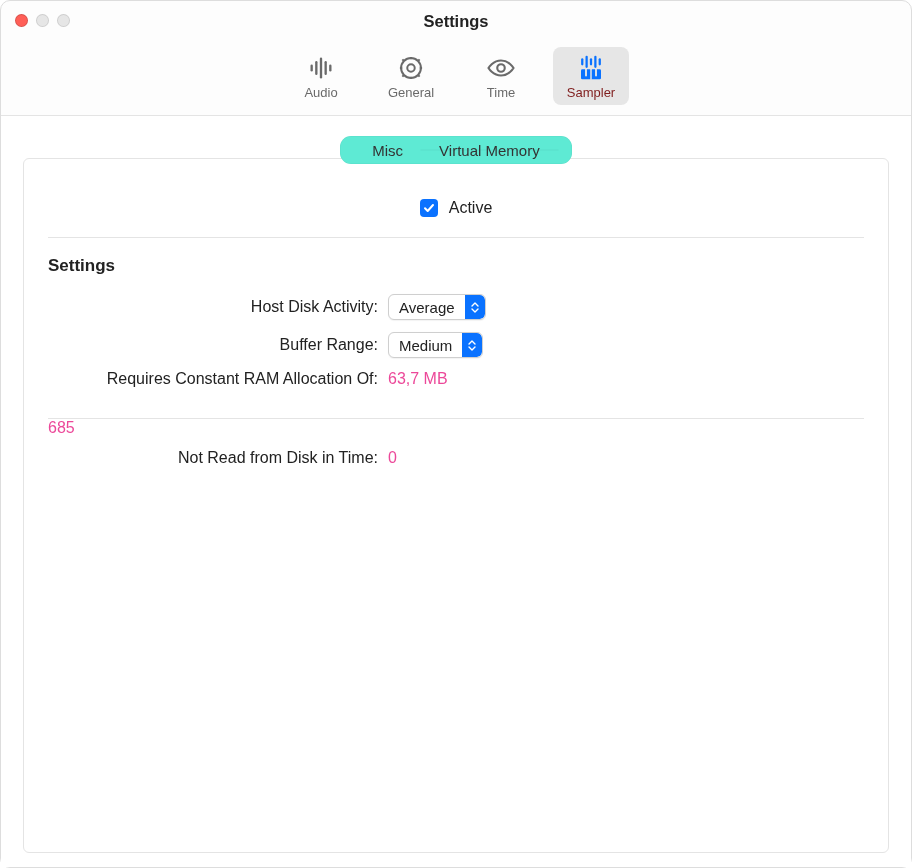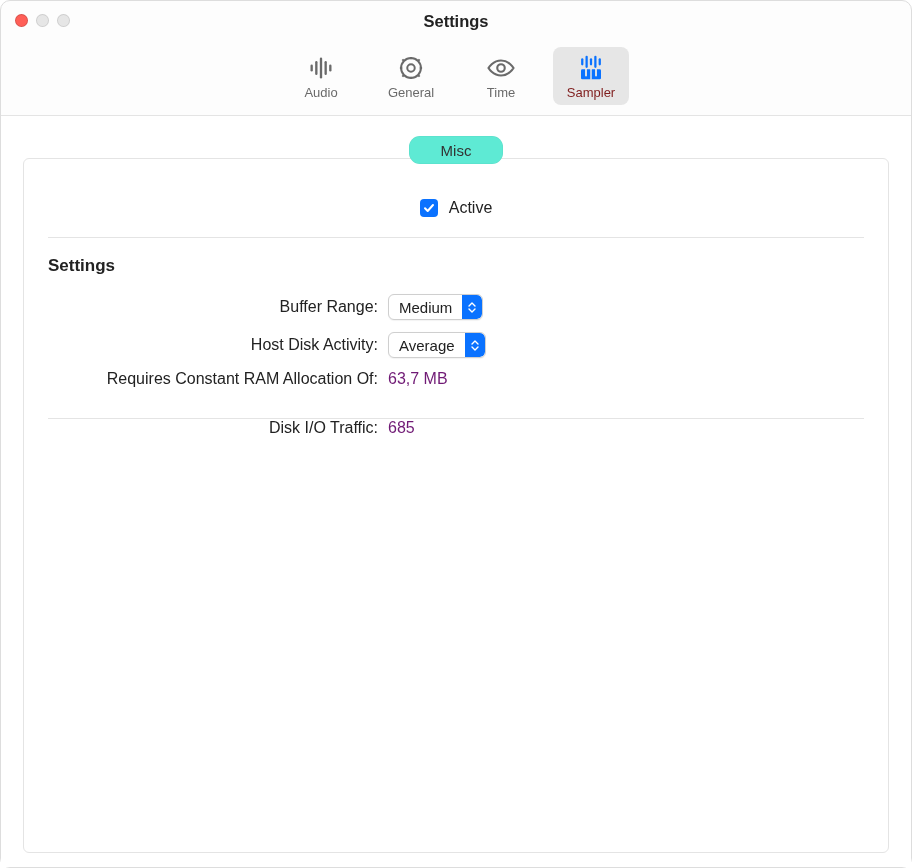--- a/index.html
+++ b/index.html
@@ -157,21 +157,21 @@
     }
     .form-label {
       width: 340px;
       text-align: right;
       font-size: 16px;
       color: #222;
       padding-right: 10px;
     }
     .form-value {
       font-size: 16px;
-      color: #701a75;
+      color: #ec4899;
     }
     .popup {
       display: inline-flex;
       align-items: center;
       height: 26px;
       border: 0.5px solid #cfcfcf;
       border-radius: 6px;
       background: #ffffff;
       box-shadow: 0 0.5px 1px rgba(0,0,0,0.05);
       overflow: hidden;
@@ -256,79 +256,83 @@
         </svg>
       </div>
       <div class="tb-label">Sampler</div>
     </div>
   </div>
 
   <div class="content-outer">
     <div class="seg-control-wrap">
       <div class="seg-control" style="position:relative; z-index:2;">
         <div class="seg-item">Misc</div>
+        <div class="seg-item active">Virtual Memory</div>
       </div>
     </div>
 
     <div class="panel">
       <div class="active-row">
         <div class="checkbox">
           <svg width="12" height="12" viewBox="0 0 12 12">
             <path d="M2 6.2 L4.7 9 L10 3" stroke="#fff" stroke-width="2" fill="none" stroke-linecap="round" stroke-linejoin="round"></path>
           </svg>
         </div>
         <div class="active-label">Active</div>
       </div>
 
       <hr class="sep">
 
       <div class="section-title">Settings</div>
 
       <div class="settings-block">
+        <div class="form-row">
+          <div class="form-label">Host Disk Activity:</div>
+          <div class="popup">
+            <span class="popup-text">Average</span>
+            <span class="popup-arrows">
+              <svg width="8" height="5" viewBox="0 0 8 5">
+                  <path d="M1 4 L4 1 L7 4" stroke="#fff" stroke-width="1.4" fill="none" stroke-linecap="round" stroke-linejoin="round"></path>
+                </svg>
+              <svg width="8" height="5" viewBox="0 0 8 5">
+                  <path d="M1 1 L4 4 L7 1" stroke="#fff" stroke-width="1.4" fill="none" stroke-linecap="round" stroke-linejoin="round"></path>
+                </svg>
+            </span>
+          </div>
+        </div>
+
         <div class="form-row">
           <div class="form-label">Buffer Range:</div>
           <div class="popup">
             <span class="popup-text">Medium</span>
             <span class="popup-arrows">
               <svg width="8" height="5" viewBox="0 0 8 5">
                   <path d="M1 4 L4 1 L7 4" stroke="#fff" stroke-width="1.4" fill="none" stroke-linecap="round" stroke-linejoin="round"></path>
                 </svg>
               <svg width="8" height="5" viewBox="0 0 8 5">
                   <path d="M1 1 L4 4 L7 1" stroke="#fff" stroke-width="1.4" fill="none" stroke-linecap="round" stroke-linejoin="round"></path>
                 </svg>
             </span>
           </div>
         </div>
 
         <div class="form-row">
-          <div class="form-label">Host Disk Activity:</div>
-          <div class="popup">
-            <span class="popup-text">Average</span>
-            <span class="popup-arrows">
-              <svg width="8" height="5" viewBox="0 0 8 5">
-                  <path d="M1 4 L4 1 L7 4" stroke="#fff" stroke-width="1.4" fill="none" stroke-linecap="round" stroke-linejoin="round"></path>
-                </svg>
-              <svg width="8" height="5" viewBox="0 0 8 5">
-                  <path d="M1 1 L4 4 L7 1" stroke="#fff" stroke-width="1.4" fill="none" stroke-linecap="round" stroke-linejoin="round"></path>
-                </svg>
-            </span>
-          </div>
-        </div>
-
-        <div class="form-row">
           <div class="form-label">Requires Constant RAM Allocation Of:</div>
           <div class="form-value">63,7 MB</div>
         </div>
       </div>
 
       <hr class="sep">
 
 
       <div class="form-row">
-        <div class="form-label">Disk I/O Traffic:</div>
         <div class="form-value">685</div>
       </div>
 
+      <div class="form-row">
+        <div class="form-label">Not Read from Disk in Time:</div>
+        <div class="form-value">0</div>
+      </div>
 
     </div>
   </div>
 
 </div>
 
 </body></html>

